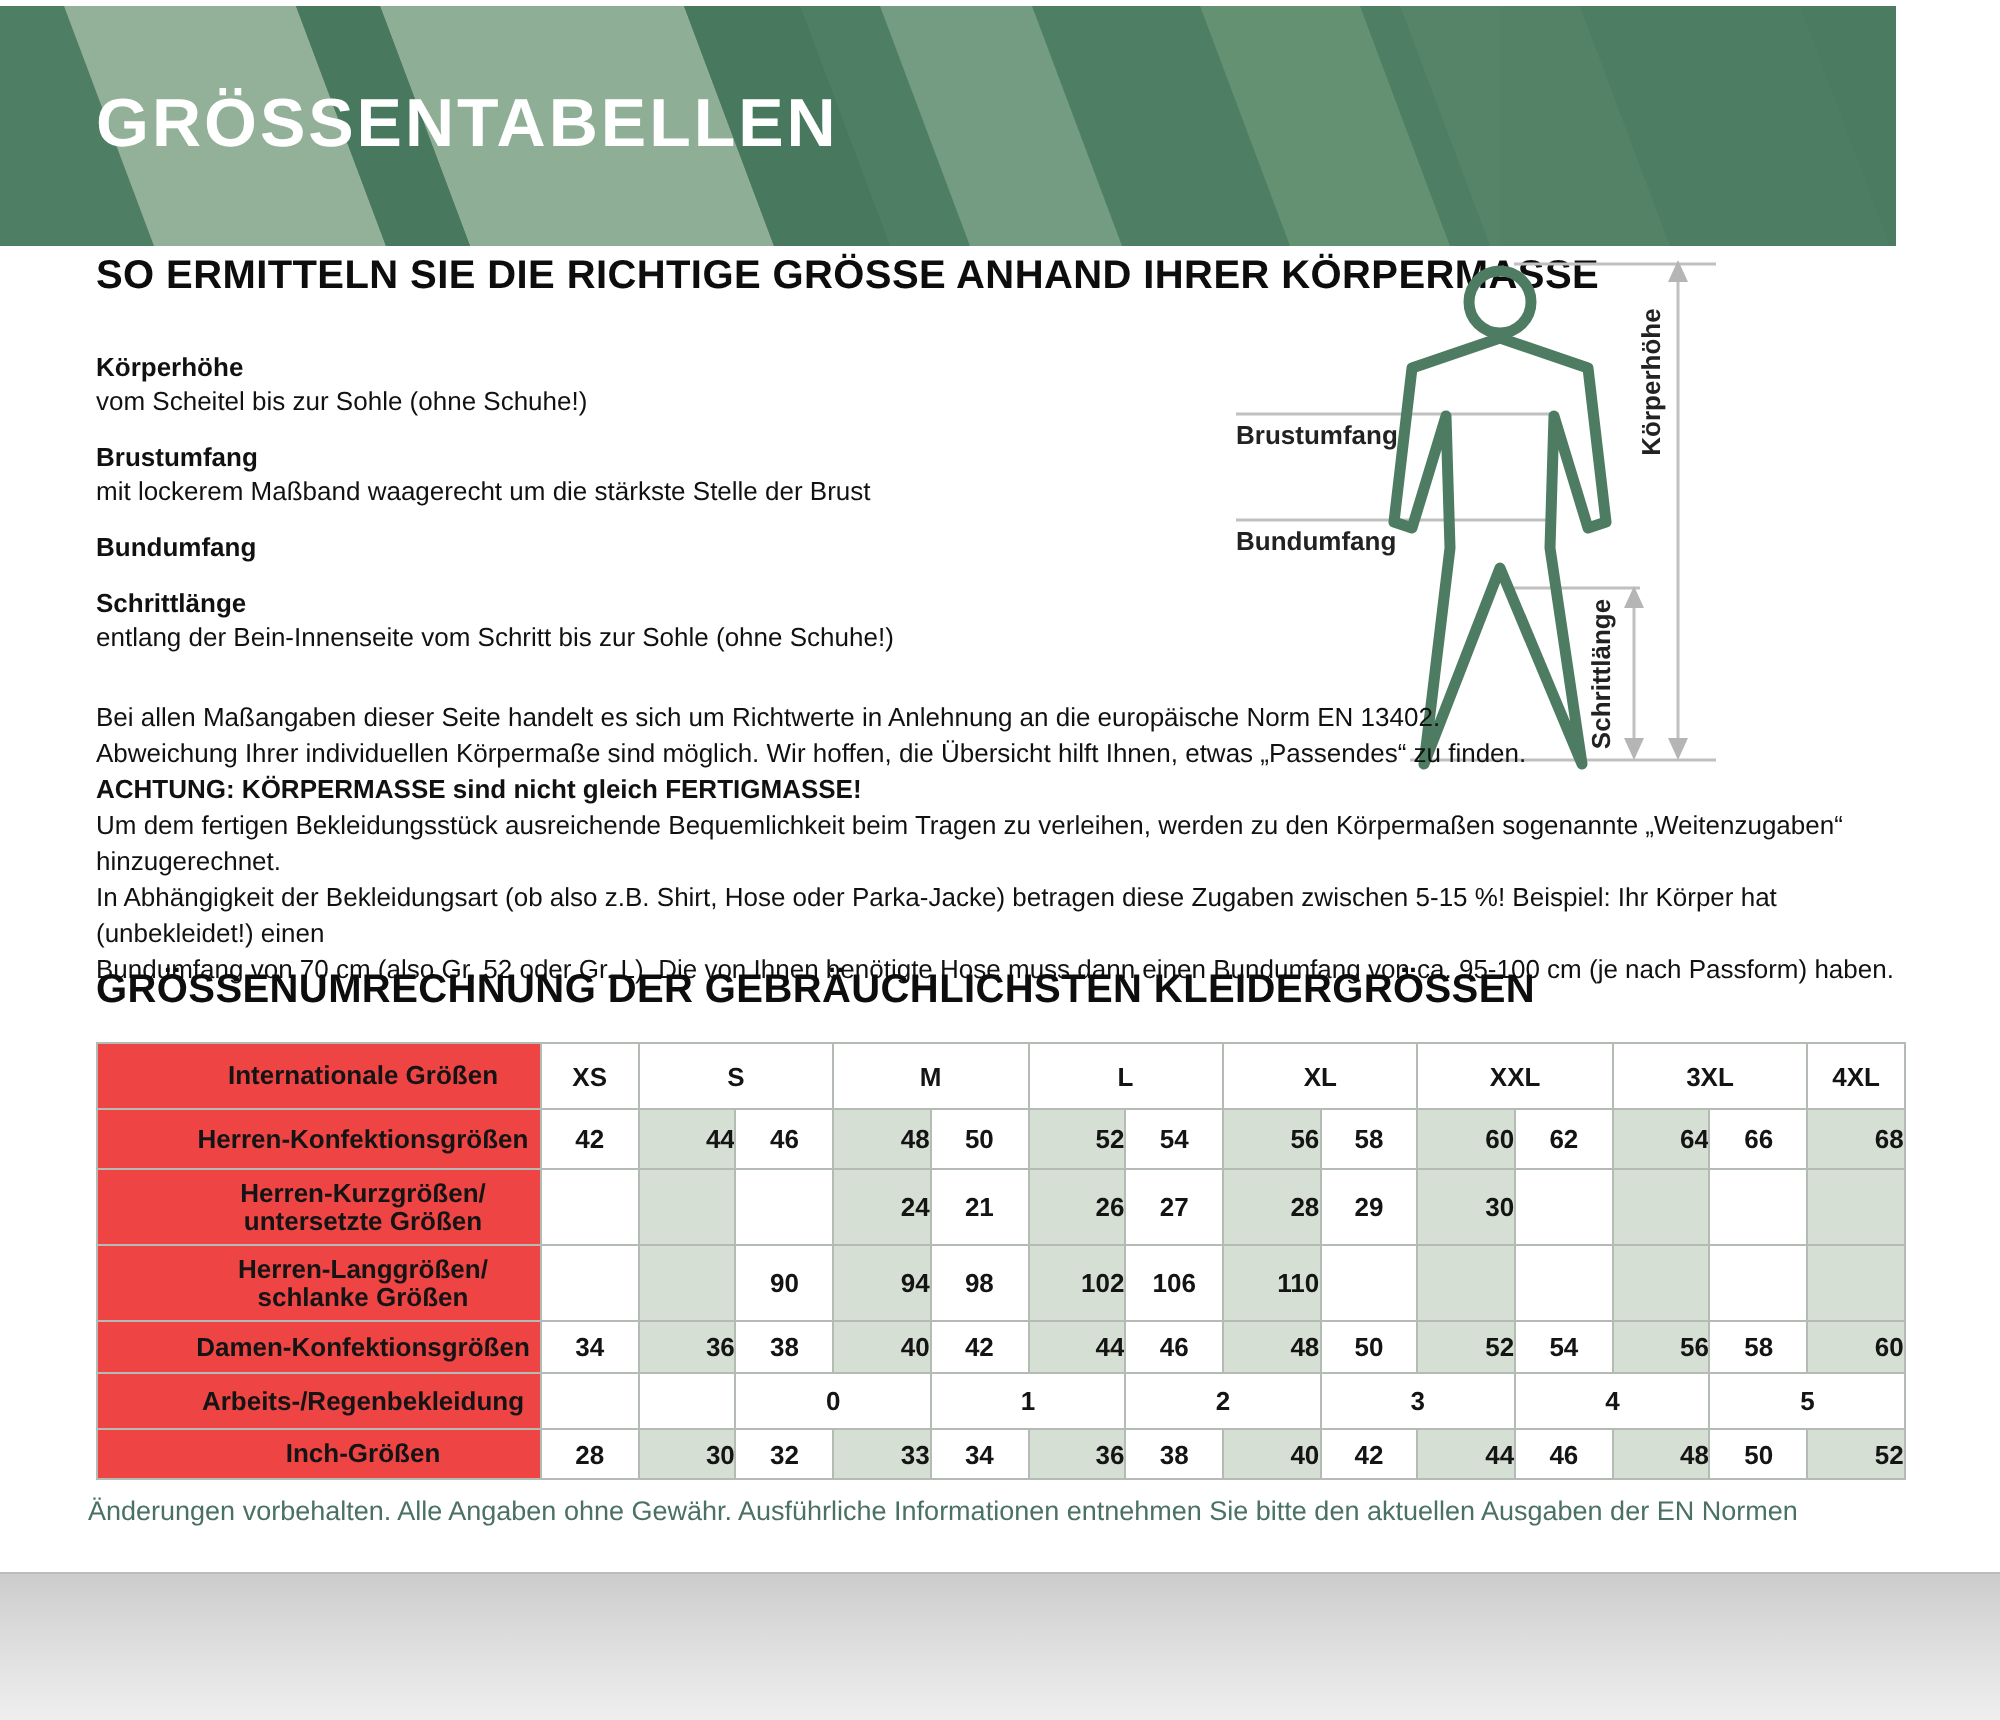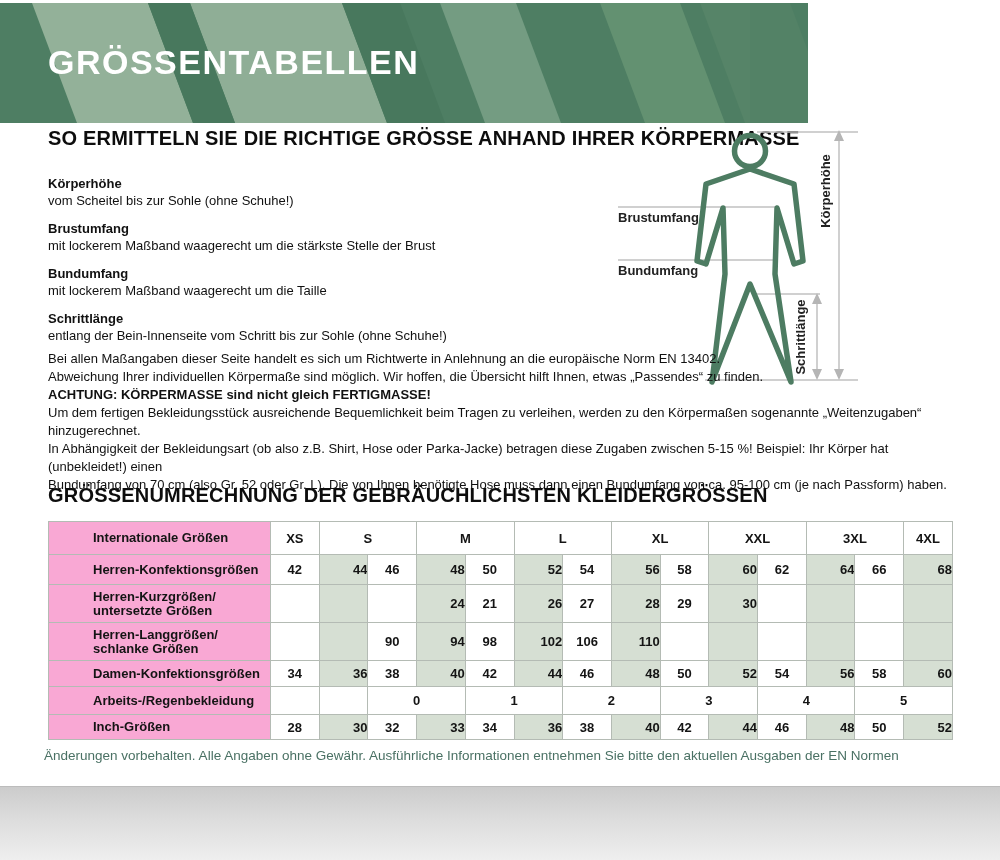--- a/index.html
+++ b/index.html
@@ -1,20 +1,20 @@
 <!DOCTYPE html>
 <html><head>
 <meta charset="utf-8">
 <style>
   html,body{margin:0;padding:0;background:#ffffff;}
   .page{position:relative;width:1000px;height:860px;background:#ffffff;overflow:hidden;
         font-family:"Liberation Sans","DejaVu Sans",sans-serif;color:#111;}
 
   
-  .banner{position:absolute;left:0;top:3px;width:808px;height:120px;overflow:hidden;}
+  .banner{position:absolute;left:0;top:3px;width:948px;height:120px;overflow:hidden;}
   .banner svg{position:absolute;left:0;top:0;}
   .banner h1{position:absolute;left:48px;top:40px;margin:0;color:#ffffff;
              font-size:34px;font-weight:700;letter-spacing:1.5px;}
 
   
   .sec-title{position:absolute;left:48px;margin:0;font-size:20px;font-weight:700;
              letter-spacing:.2px;color:#0d0d0d;white-space:nowrap;}
   #measure-title{top:127px;}
   #conv-title{top:484px;}
 
@@ -30,21 +30,21 @@
   
   .figure{position:absolute;left:600px;top:124px;width:360px;height:276px;}
   .figure text{font-family:"Liberation Sans","DejaVu Sans",sans-serif;font-size:13px;
                font-weight:600;fill:#222;}
 
   
   .size-table{position:absolute;left:48px;top:521px;width:904px;border-collapse:collapse;
               table-layout:fixed;font-size:13px;}
   .size-table td,.size-table th{border:1px solid #b4bbb4;text-align:center;padding:0;
               font-weight:700;color:#141414;overflow:hidden;}
-  .size-table .lbl{background:#f9a8d4;text-align:left;padding-left:44px;white-space:pre-line;
+  .size-table .lbl{background:#ef4444;text-align:center;padding-left:44px;white-space:pre-line;
               line-height:14px;}
   .size-table .shade{background:#d6dfd3;text-align:right;}
   .size-table tr:nth-child(1) th{height:32px;}
   .size-table tbody tr:nth-child(1) td{height:29px;margin-left:48px;}
   .size-table tbody tr:nth-child(2) td{height:37px;}
   .size-table tbody tr:nth-child(3) td{height:37px;}
   .size-table tbody tr:nth-child(4) td{height:25px;}
   .size-table tbody tr:nth-child(5) td{height:27px;}
   .size-table tbody tr:nth-child(6) td{height:24px;}
 
@@ -83,21 +83,20 @@
     <div class="def-item">
       <div class="def-term">Körperhöhe</div>
       <div class="def-desc">vom Scheitel bis zur Sohle (ohne Schuhe!)</div>
     </div>
     <div class="def-item">
       <div class="def-term">Brustumfang</div>
       <div class="def-desc">mit lockerem Maßband waagerecht um die stärkste Stelle der Brust</div>
     </div>
     <div class="def-item">
       <div class="def-term">Bundumfang</div>
-      <div class="def-desc">mit lockerem Maßband waagerecht um die Taille</div>
     </div>
     <div class="def-item">
       <div class="def-term">Schrittlänge</div>
       <div class="def-desc">entlang der Bein-Innenseite vom Schritt bis zur Sohle (ohne Schuhe!)</div>
     </div>
   </div>
 
   <svg class="figure" viewBox="0 0 360 276">
 
     <g stroke="#c0c0c0" stroke-width="1.5">

